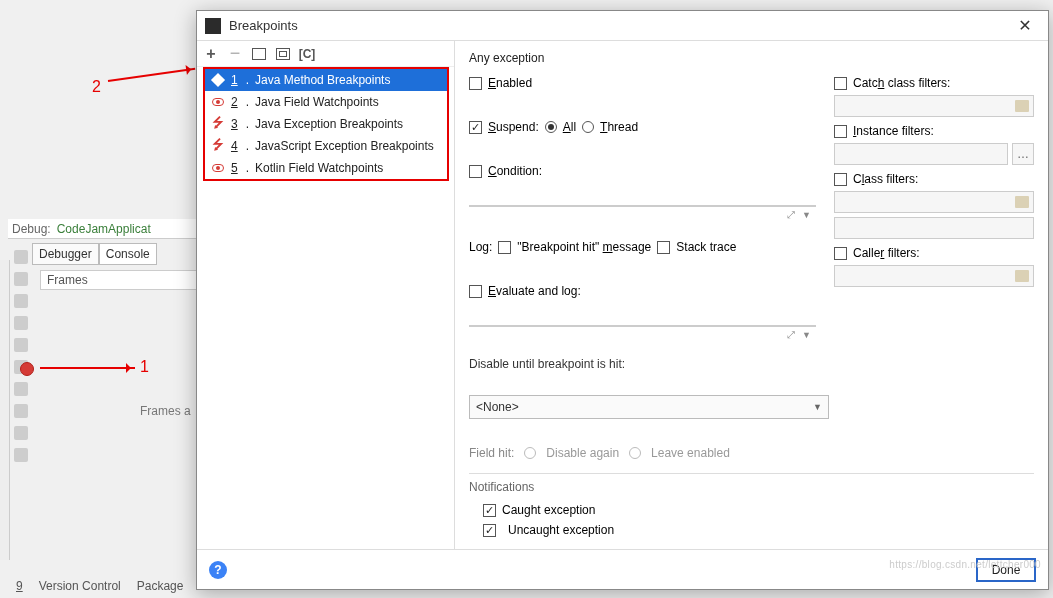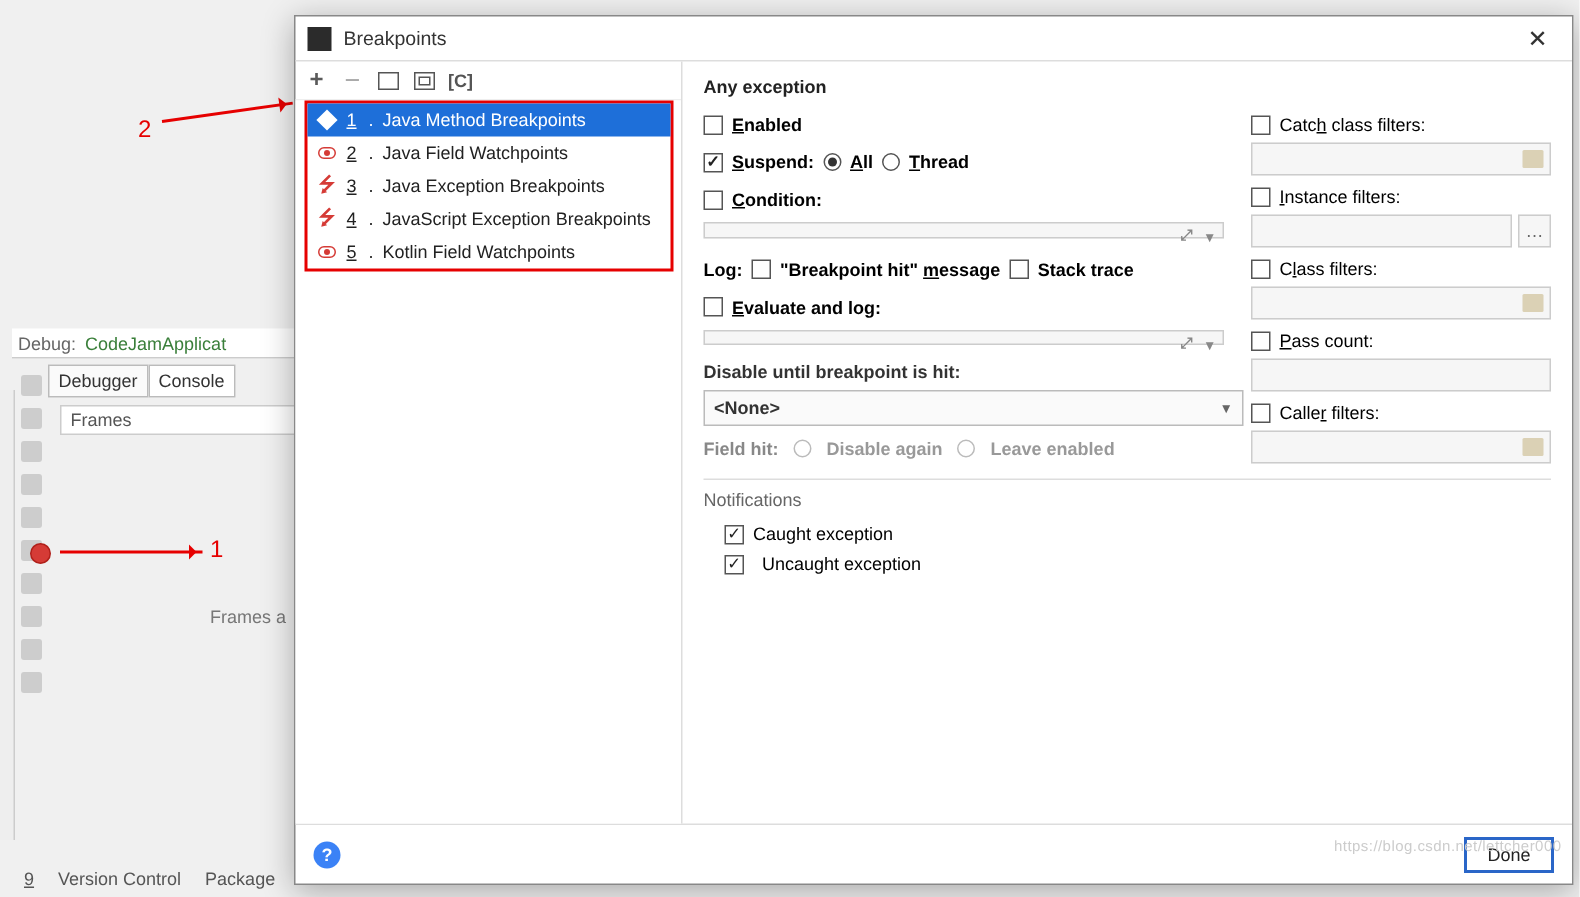--- a/index.html
+++ b/index.html
@@ -50,35 +50,35 @@
 .rhombus { width: 10px; height: 10px; transform: rotate(45deg); }
 .rhombus.red { background: #d53b36; }
 .eye { width: 12px; height: 8px; border-radius: 6px; border: 1.5px solid #d53b36; position: relative; }
 .eye::after { content:''; position:absolute; left:3px; top:1px; width:4px; height:4px; background:#d53b36; border-radius:50%;}
 .bolt { color: #d53b36; font-weight: bold; font-size: 13px; }
 .menu-item.selected .rhombus.red { background:#fff; }
 .left-body { flex:1; background:#fff; }
 
 
 .right-pane { flex: 1; padding: 10px 14px 8px 14px; display: flex; flex-direction: column; gap: 6px; overflow: hidden; }
-.section-title { font-weight: bold; color: #222; margin-bottom: 2px; }
+.section-title { font-weight: normal; color: #222; margin-bottom: 2px; }
 .row { display: flex; align-items: center; gap: 6px; min-height: 20px; }
 .chk { width: 13px; height: 13px; border: 1px solid #555; background: #fff; display: inline-flex; align-items: center; justify-content: center; font-size: 10px; }
 .chk.checked::after { content: '✓'; color: #222; font-size: 11px; line-height: 11px; }
 .radio { width: 12px; height: 12px; border: 1px solid #555; border-radius: 50%; display: inline-flex; align-items: center; justify-content: center; }
 .radio.checked::after { content:''; width:6px; height:6px; background:#333; border-radius:50%;}
 .u { text-decoration: underline; }
 .input-field { flex:1; height: 22px; border: 1px solid #ccc; background: #f6f6f6; position: relative; }
 .input-field .expand { position:absolute; right:20px; top:3px; font-size:10px; color:#888;}
 .input-field .drop { position:absolute; right:4px; top:4px; font-size:9px; color:#888;}
 .select-field { width: 360px; height: 24px; border: 1px solid #bbb; background: #fafafa; display:flex; align-items:center; padding:0 6px; color:#333; position:relative;}
 .select-field .caret { position:absolute; right:6px; font-size:9px; color:#666;}
 
 .two-col { display:flex; gap:18px; }
-.col-left { flex: 1; display:flex; flex-direction:column; gap:5px; min-width:0;font-weight:bold; }
+.col-left { flex: 1; display:flex; flex-direction:column; gap:24px; min-width:0; }
 .col-right { width: 200px; display:flex; flex-direction:column; gap:4px; }
 .filter-block { display:flex; flex-direction:column; gap:2px; }
 .filter-input { height: 22px; border:1px solid #ccc; background:#f6f6f6; display:flex; align-items:center; }
 .filter-input .folder { margin-left:auto; margin-right:4px; width:14px; height:12px; background:#c9b98a; border-radius:1px; opacity:.6; }
 .filter-row { display:flex; gap:4px; }
 .small-btn { width:22px; height:22px; border:1px solid #ccc; background:#f6f6f6; text-align:center; line-height:20px; color:#666;}
 
 .notif { border-top: 1px solid #ddd; margin-top: 4px; padding-top: 6px; }
 .notif-title { color:#666; margin-bottom:6px;}
 
@@ -271,24 +271,20 @@
           <div class="filter-block">
             <div class="row">
                 <span class="chk"></span>
                 <span>C<span class="u">l</span>ass filters:</span>
               </div>
             <div class="filter-input">
                 <span class="folder"></span>
               </div>
           </div>
           <div class="filter-block">
-            <div class="row">
-                <span class="chk"></span>
-                <span><span class="u">P</span>ass count:</span>
-              </div>
             <div class="filter-input"></div>
           </div>
           <div class="filter-block">
             <div class="row">
                 <span class="chk"></span>
                 <span>Calle<span class="u">r</span> filters:</span>
               </div>
             <div class="filter-input">
                 <span class="folder"></span>
               </div>

